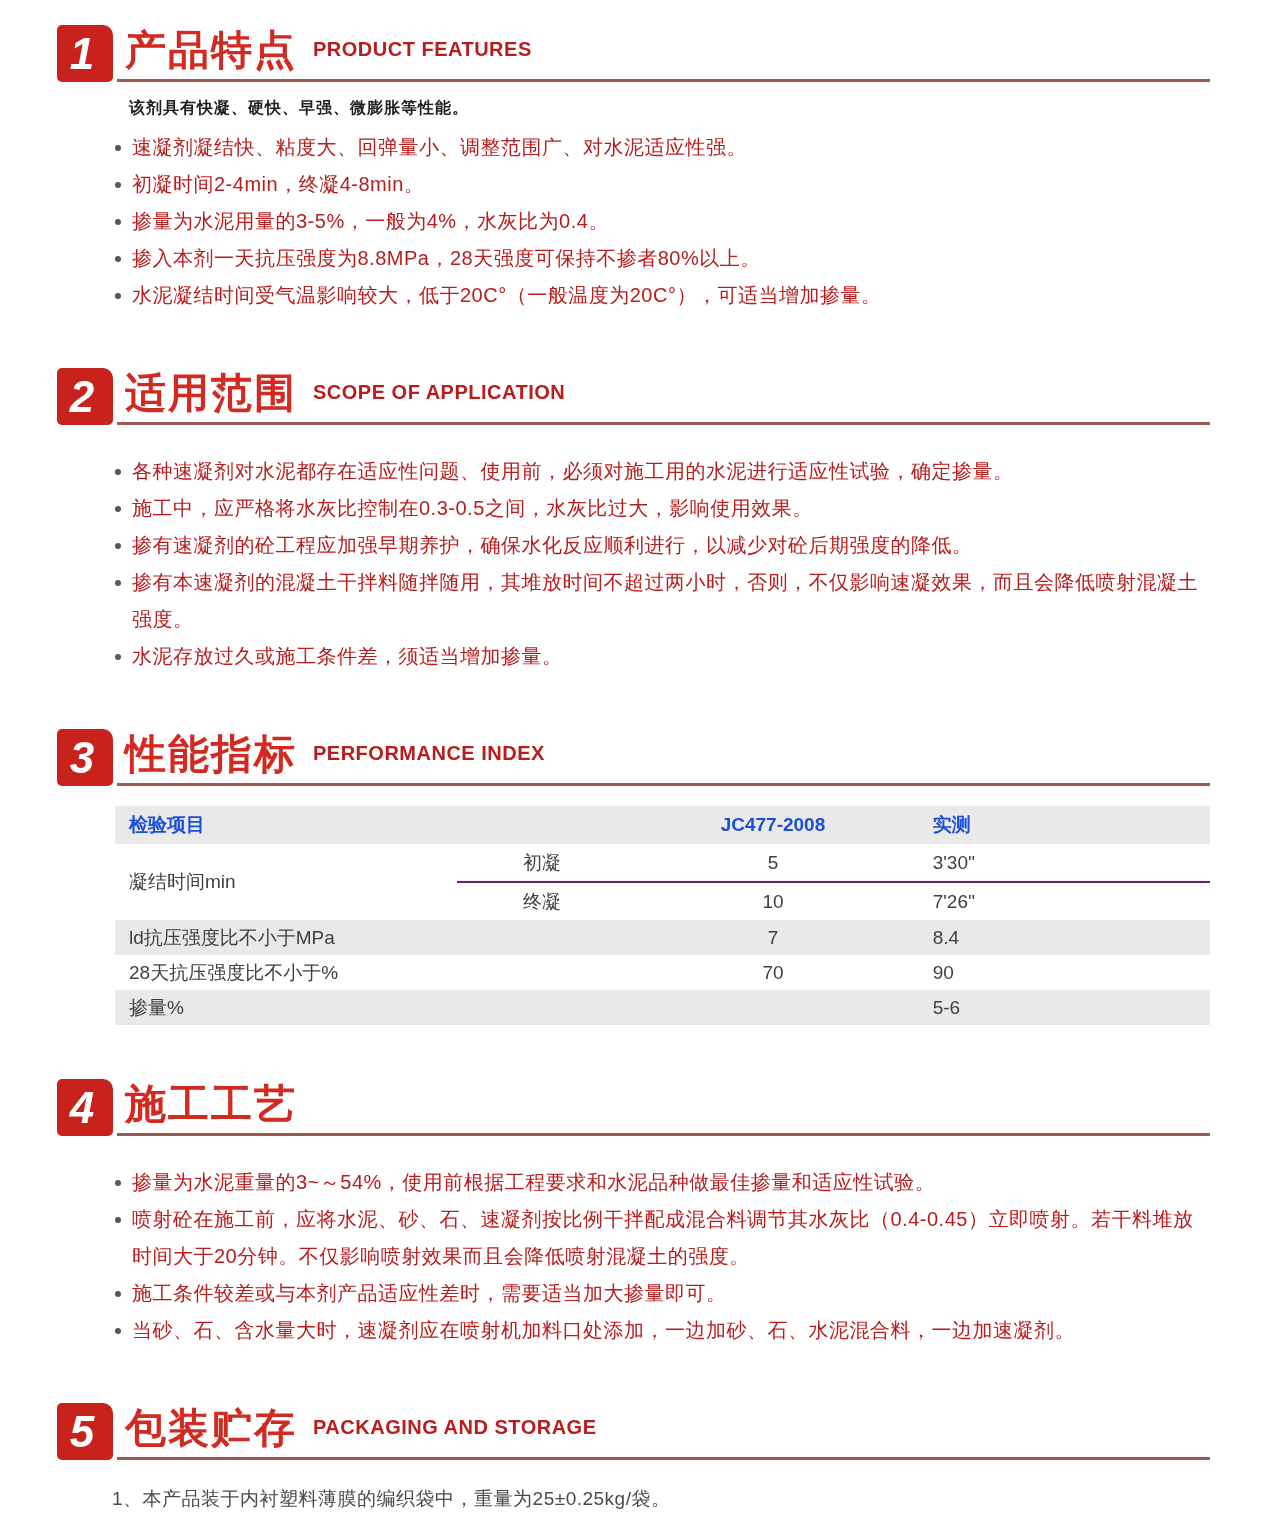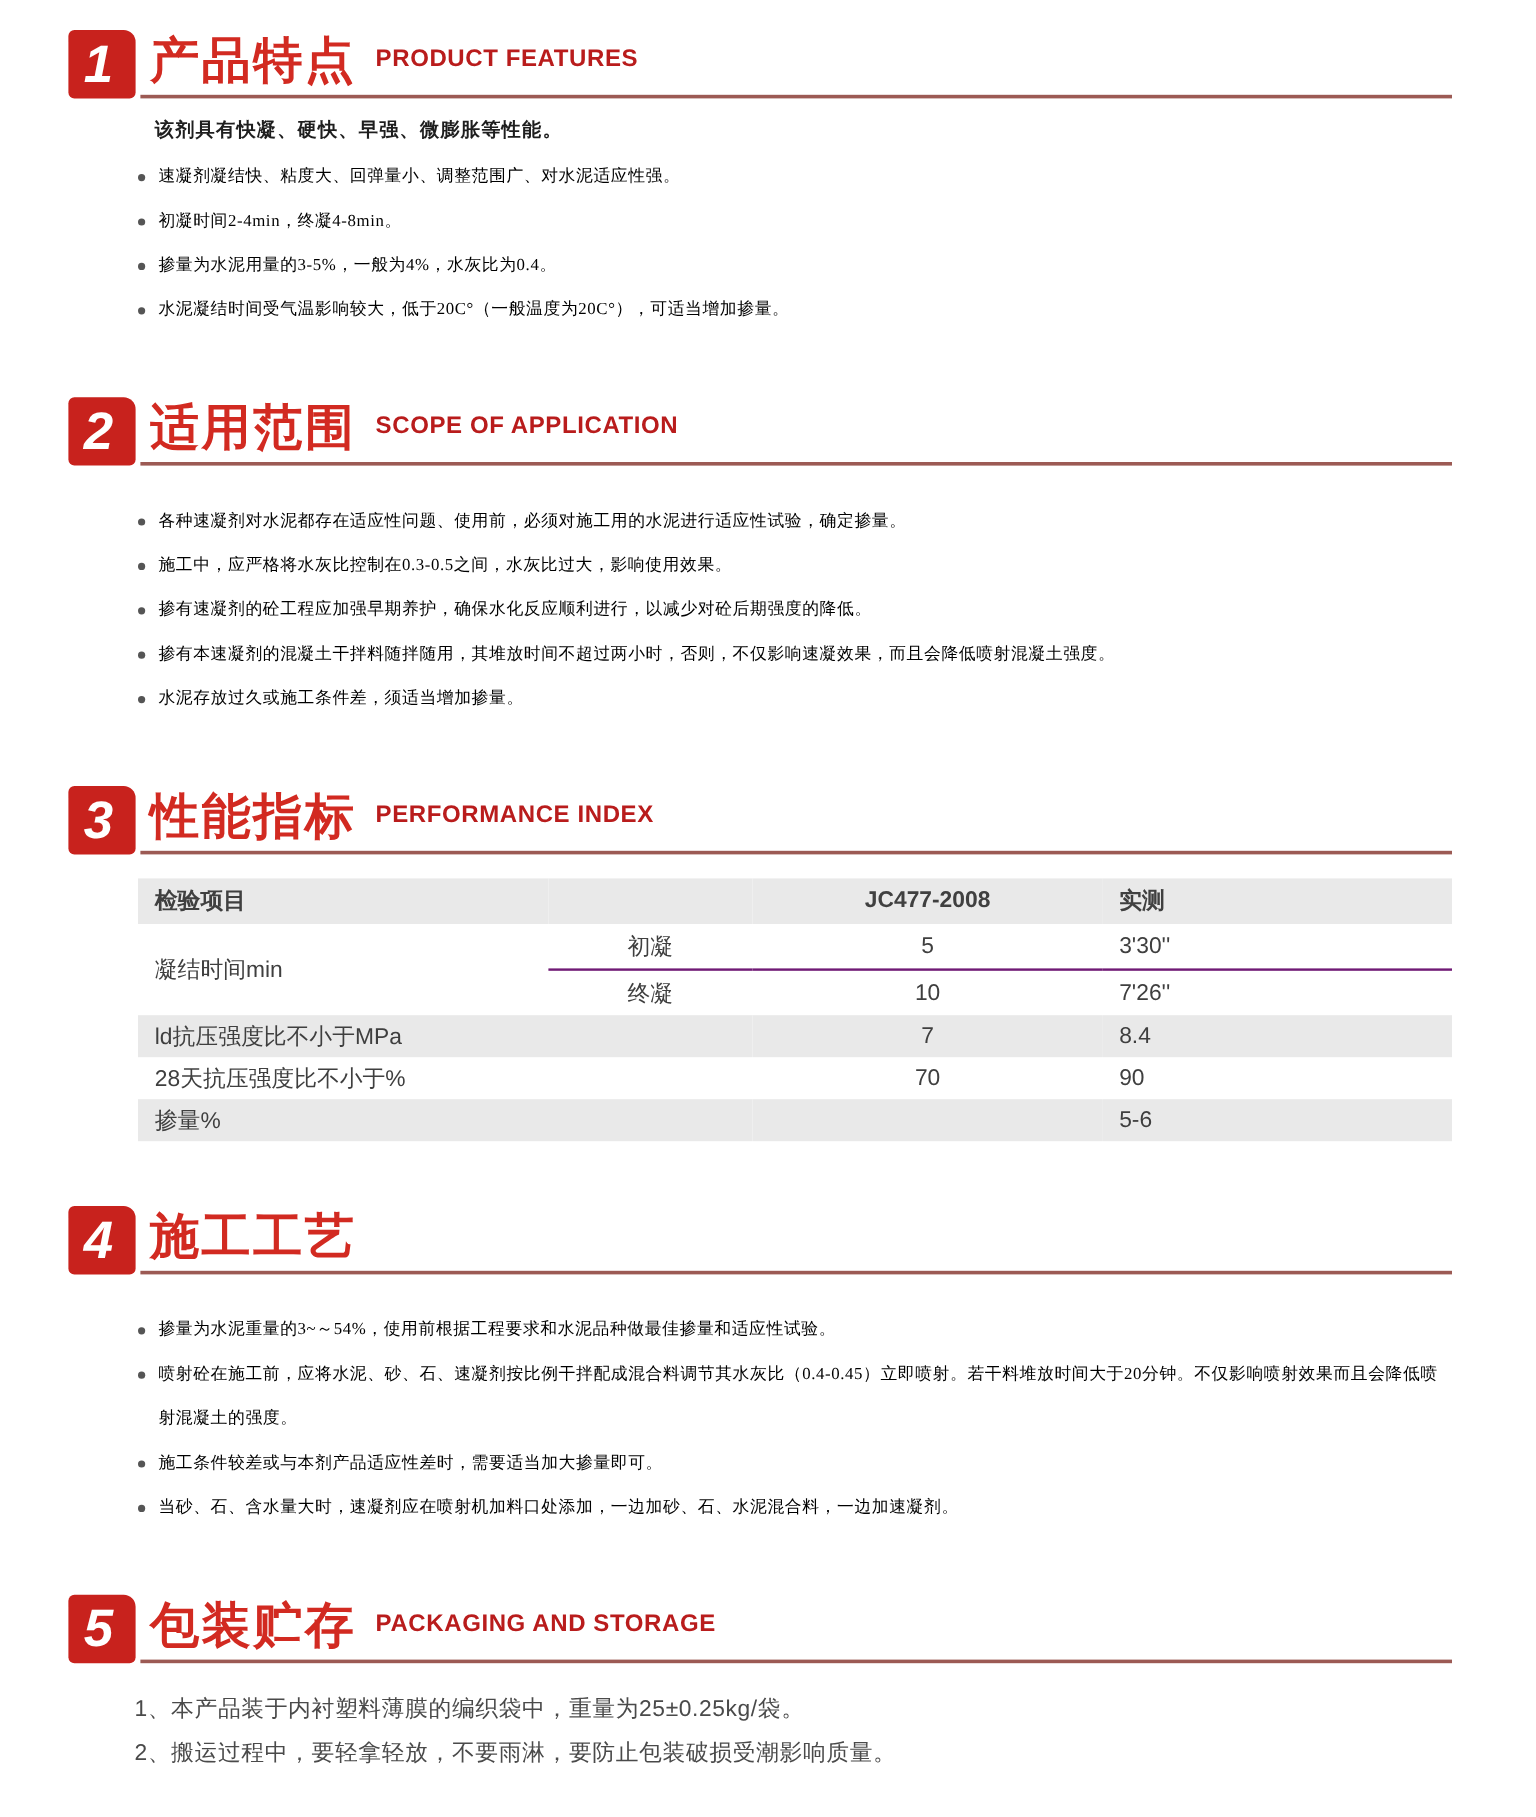--- a/index.html
+++ b/index.html
@@ -35,39 +35,38 @@
   }
 
   
   .intro {
     font-weight: bold; color: #1e1e1e; font-size: 16px;
     margin: 16px 0 2px 72px; letter-spacing: 1px;
   }
   ul.bullets { list-style: none; margin-top: 10px; padding-left: 55px; }
   ul.bullets li {
     position: relative; padding-left: 20px;
-    font-size: 14px; color: #000000; line-height: 37px;
+    font-size: 20px; color: #b91c1c; line-height: 37px;
     letter-spacing: 0.5px;
-    font-family: Liberation Serif, serif;
   }
   ul.bullets li::before {
     content: ""; position: absolute; left: 3px; top: 16px;
     width: 6px; height: 6px; border-radius: 50%; background: #555555;
   }
   .numbered { margin-top: 20px; padding-left: 55px; }
   .numbered .num-line {
     font-size: 19px; color: #4a4a4a; line-height: 37px; letter-spacing: 0.5px;
   }
 
   
   .table-wrap { margin: 20px 0 0 58px; }
   table.perf { width: 100%; border-collapse: collapse; font-size: 19px; color: #3f3f3f; }
   table.perf td { padding: 4px 14px; height: 38px; vertical-align: middle; }
   .grey { background: #e9e9e9; }
-  tr.thead td { font-weight: bold; color: #404040; }
+  tr.thead td { font-weight: bold; color: #1d4ed8; }
   td.c1 { padding-left: 16px; text-align: left; }
   td.c2 { text-align: center; }
   td.c3 { text-align: center; padding-left: 30px; }
   td.c4 { text-align: left; padding-left: 120px; }
   td.sep { border-bottom: 2px solid #701a75; }
   tr.short td { height: 35px; }
 </style>
 </head>
 <body>
 
@@ -79,20 +78,21 @@
       <div class="title-wrap">
         <span class="title-zh">产品特点</span>
         <span class="title-en">PRODUCT FEATURES</span>
       </div>
     </div>
     <div class="intro">该剂具有快凝、硬快、早强、微膨胀等性能。</div>
     <ul class="bullets">
       <li>速凝剂凝结快、粘度大、回弹量小、调整范围广、对水泥适应性强。</li>
       <li>初凝时间2-4min，终凝4-8min。</li>
       <li>掺量为水泥用量的3-5%，一般为4%，水灰比为0.4。</li>
+      <li>掺入本剂一天抗压强度为8.8MPa，28天强度可保持不掺者80%以上。</li>
       <li>水泥凝结时间受气温影响较大，低于20C°（一般温度为20C°），可适当增加掺量。</li>
     </ul>
   </div>
 
   <div class="section">
     <div class="sec-header">
       <div class="badge">2</div>
       <div class="title-wrap">
         <span class="title-zh">适用范围</span>
         <span class="title-en">SCOPE OF APPLICATION</span>

